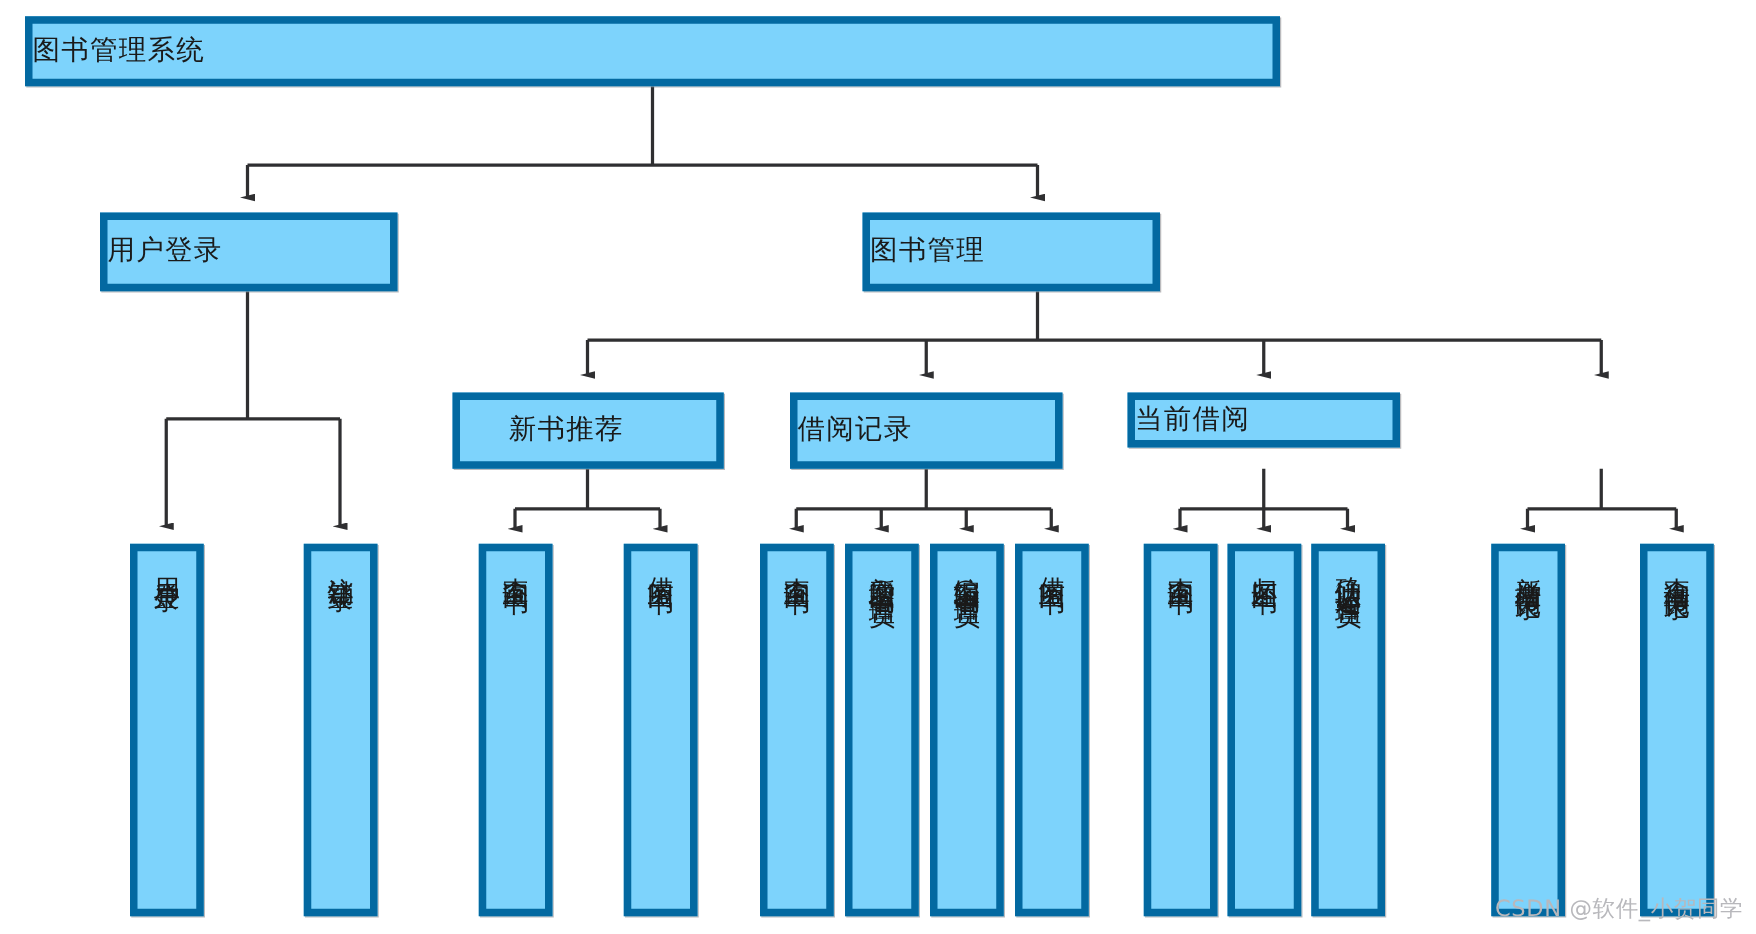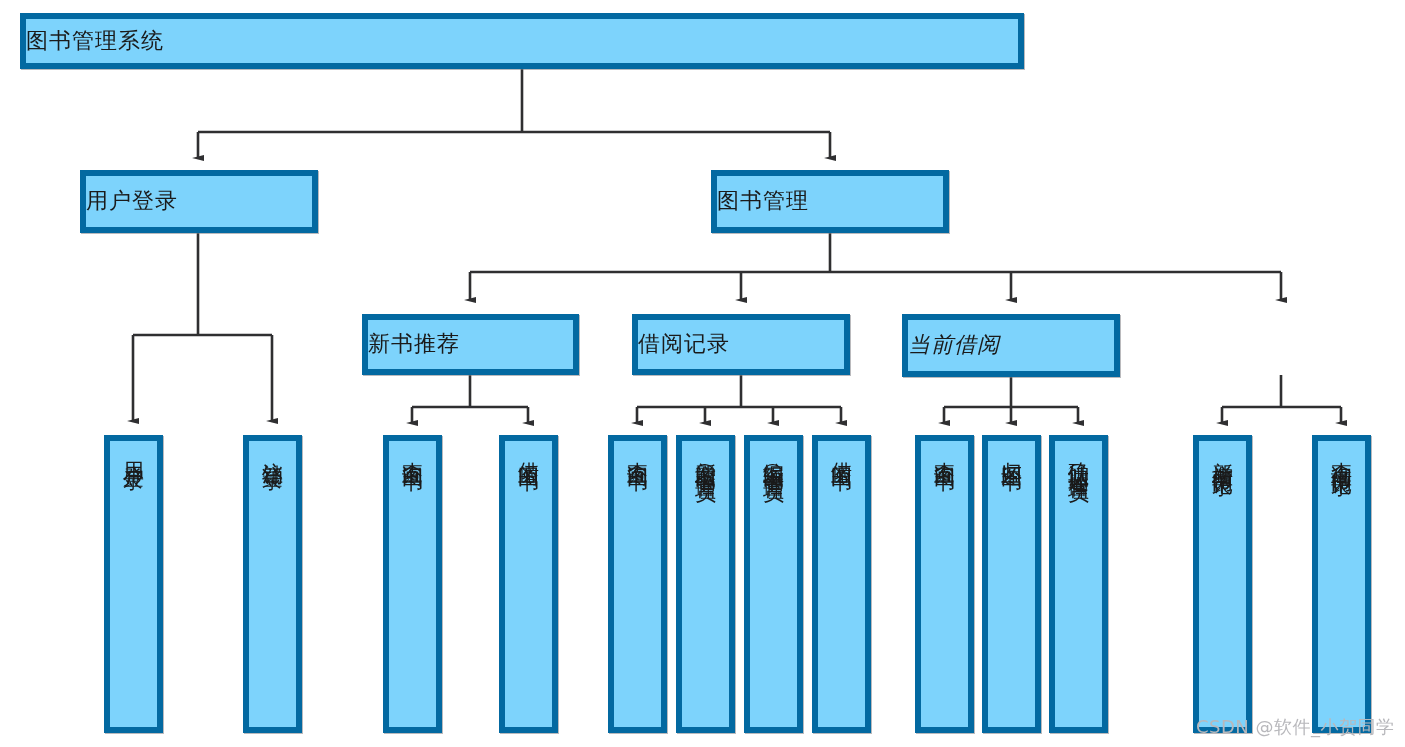--- a/index.html
+++ b/index.html
@@ -115,31 +115,31 @@
     </g>
   </svg>
 
   <div class="node horiz" style="left:20px; top:13px; width:1004px; height:56px;">
     <span>图书管理系统</span>
   </div>
 
   <div class="node horiz" style="left:80px; top:170px; width:238px; height:63px;">
     <span>用户登录</span>
   </div>
-  <div class="node horiz" style="left:711px; top:170px; width:238px; height:63px;">
+  <div class="node horiz" style="left:690px; top:170px; width:238px; height:63px;">
     <span>图书管理</span>
   </div>
 
-  <div class="node horiz" style="left:362px; top:314px; width:217px; height:61px;">
+  <div class="node horiz" style="left:362px; top:314px; width:217px; height:61px;padding-left:39px;">
     <span>新书推荐</span>
   </div>
   <div class="node horiz" style="left:632px; top:314px; width:218px; height:61px;">
     <span>借阅记录</span>
   </div>
-  <div class="node horiz" style="left:902px; top:314px; width:218px; height:63px;font-style:italic;">
+  <div class="node horiz" style="left:902px; top:314px; width:218px; height:44px;">
     <span>当前借阅</span>
   </div>
 
   <div class="node vert" style="left:104px; top:435px; width:59px; height:298px;">
     <span>用户登录</span>
   </div>
   <div class="node vert" style="left:243px; top:435px; width:59px; height:298px;">
     <span>注销登录</span>
   </div>
 

